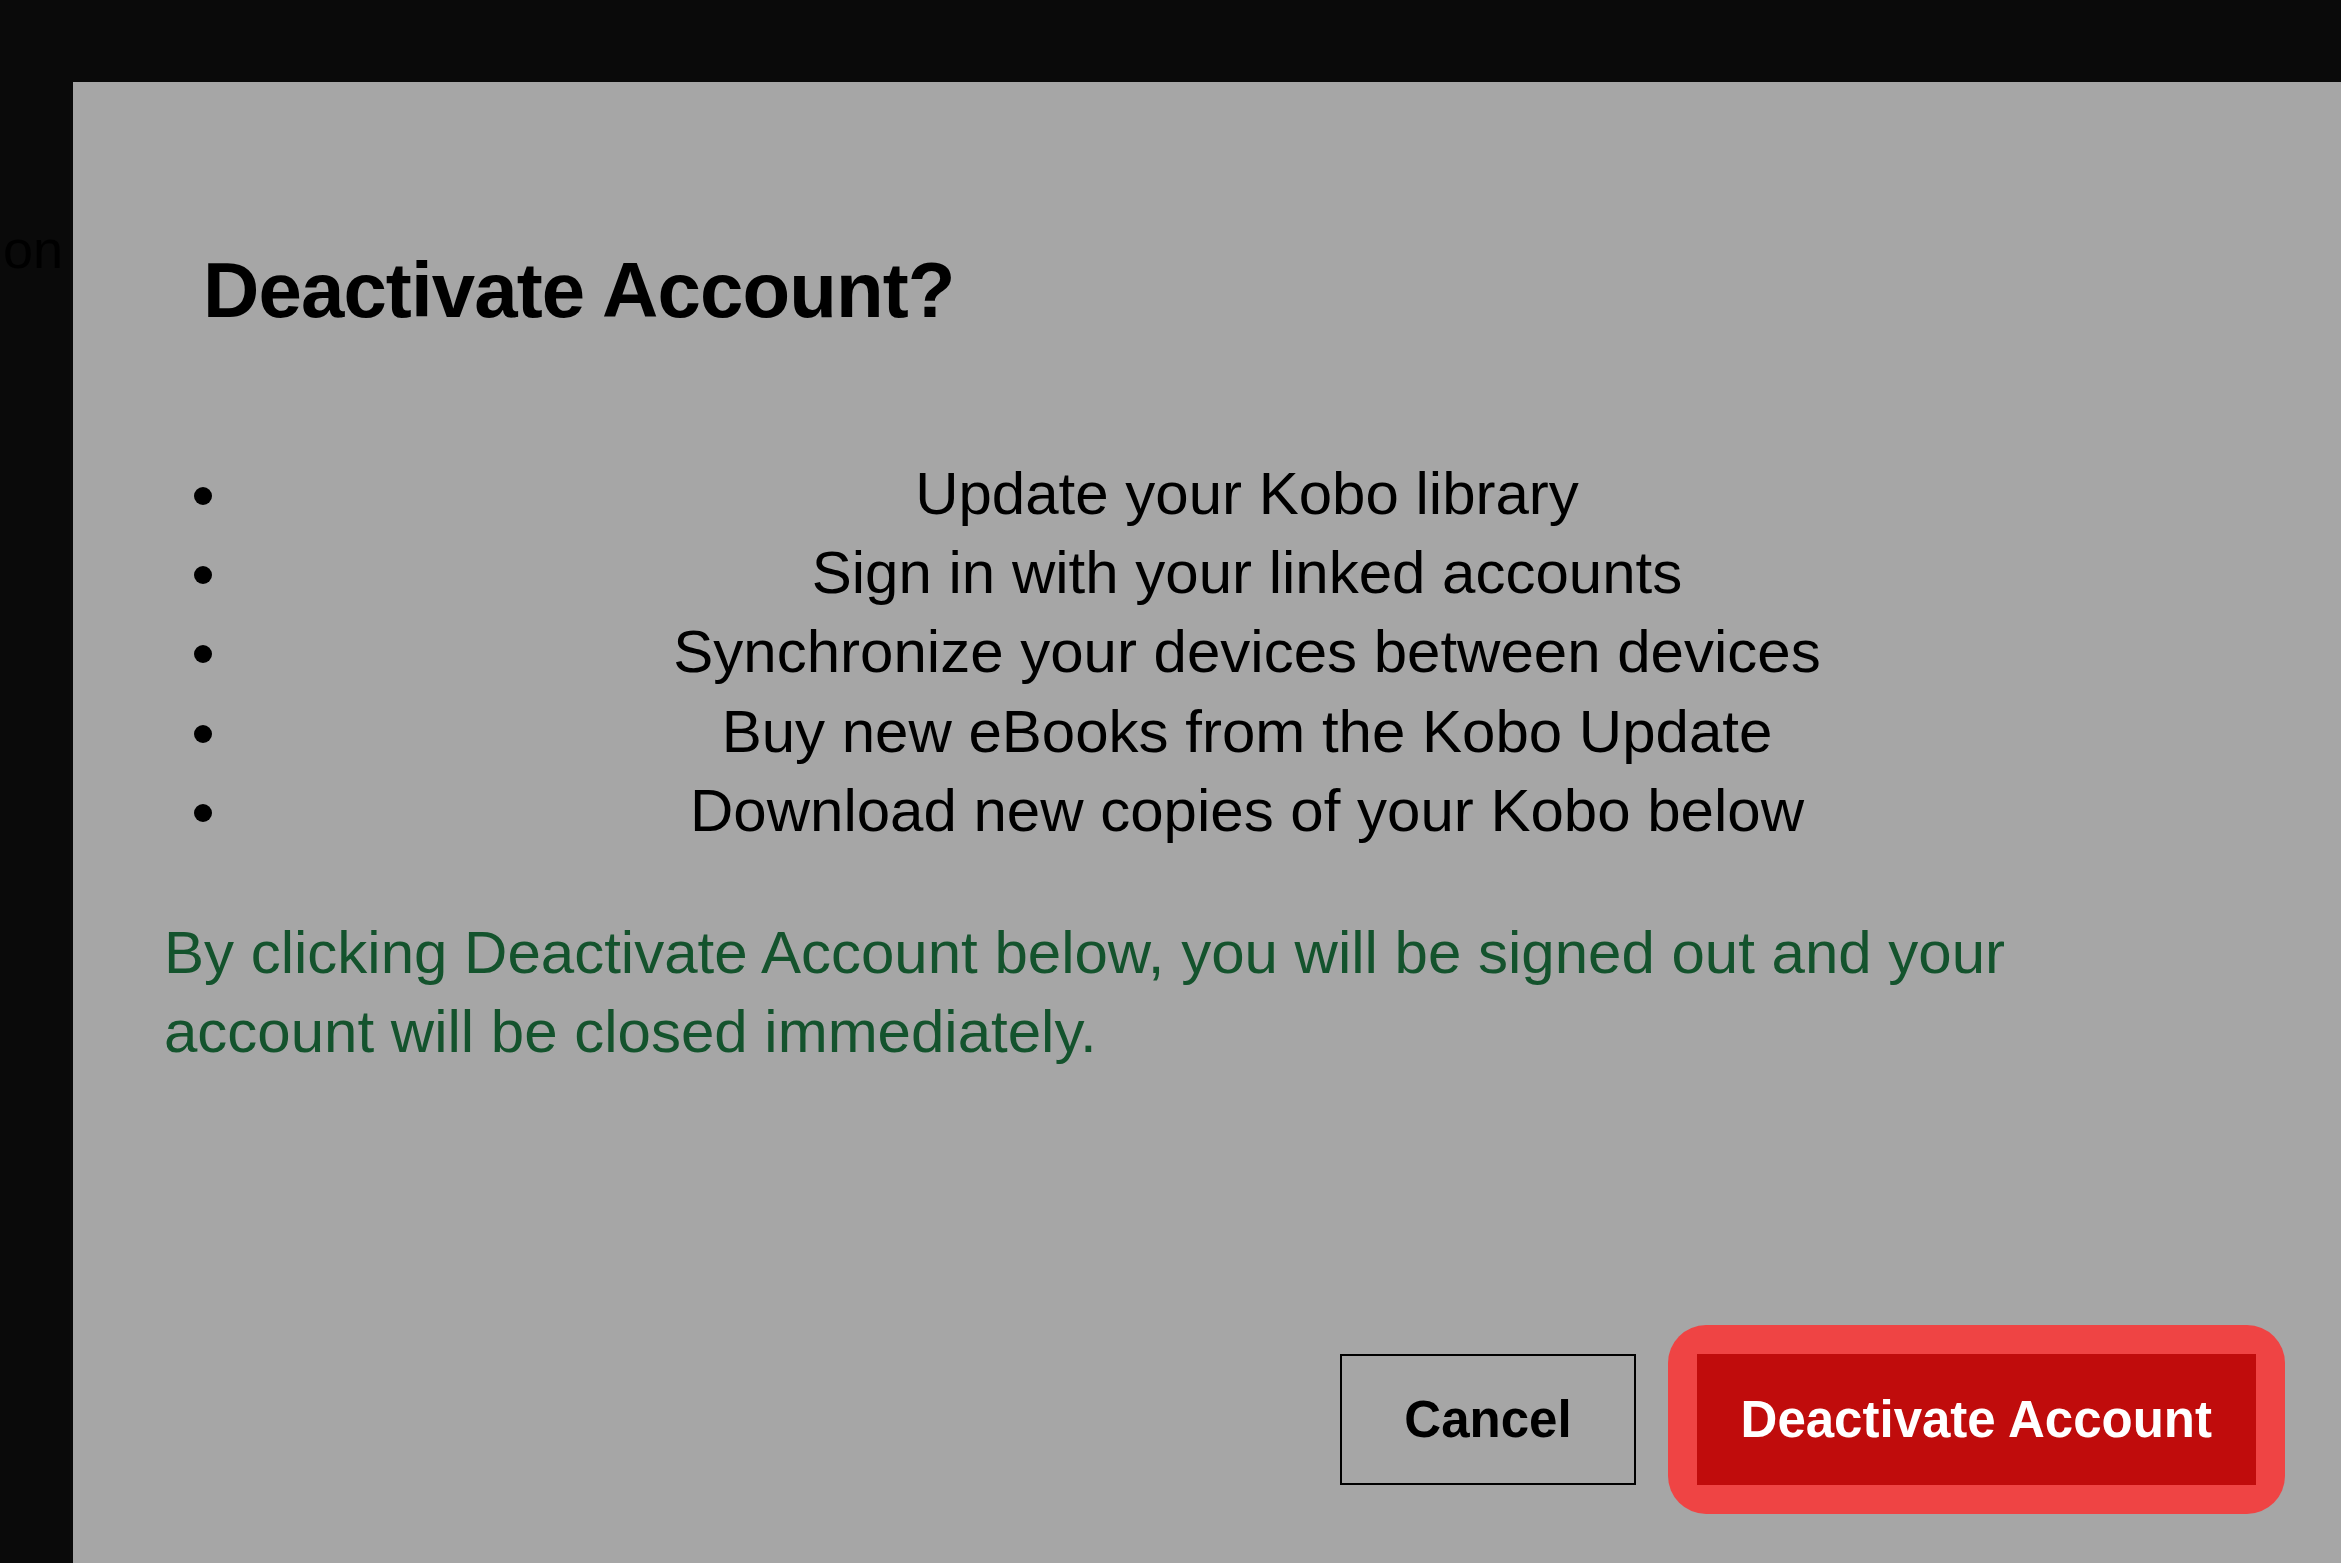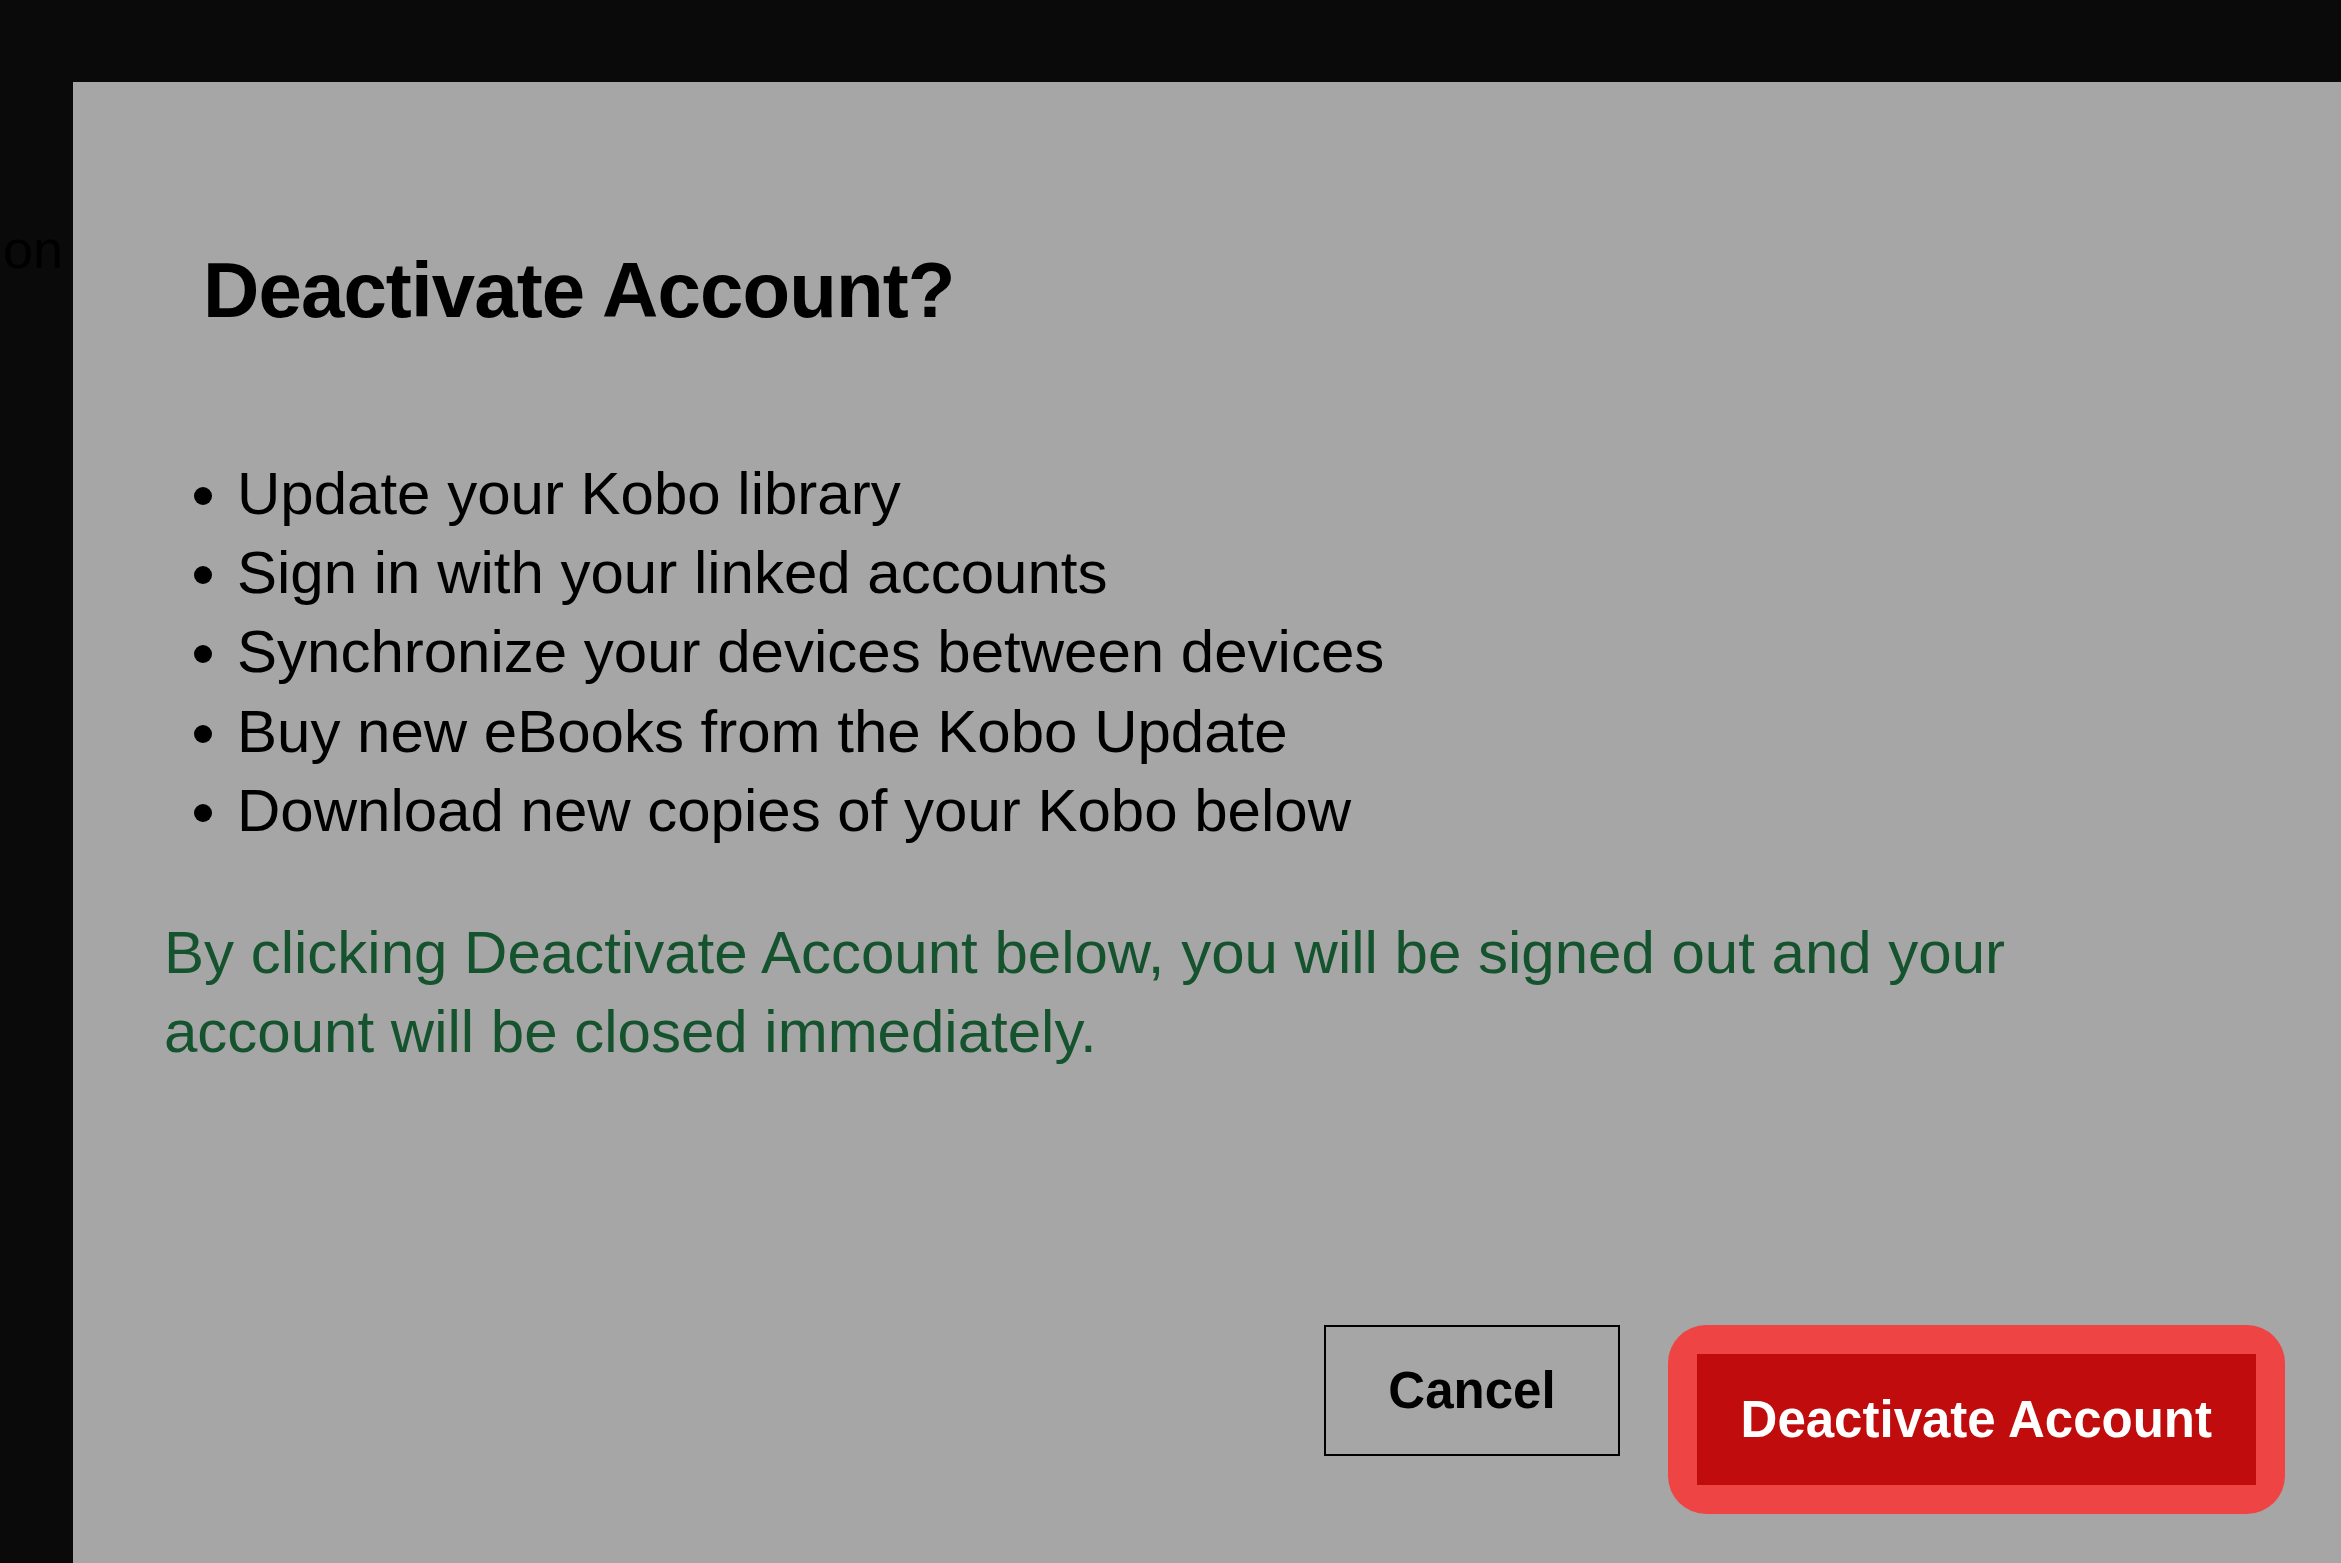--- a/index.html
+++ b/index.html
@@ -53,20 +53,21 @@
     font-size: 60px;
     color: #000;
     margin-bottom: 73px;
     line-height: 1.3;
     font-weight: 400;
   }
   
   .warning-list {
     padding-left: 73px;
     margin-bottom: 63px;
+    text-align: center;
   }
   
   .warning-list li {
     font-size: 60px;
     color: #000;
     line-height: 1.32;
     list-style-type: disc;
     font-weight: 400;
   }
   
@@ -76,22 +77,22 @@
     line-height: 1.32;
     font-weight: 400;
     padding-right: 45px;
   }
   
   .button-row {
     position: absolute;
     bottom: 54px;
     right: 63px;
     display: flex;
-    align-items: flex-start;
-    gap: 16px;
+    align-items: center;
+    gap: 0;
   }
   
   .cancel-button {
     background: #a6a6a6;
     border: 2.7px solid #000;
     color: #000;
     font-size: 51px;
     font-weight: 700;
     padding: 34px 62px;
     cursor: pointer;

